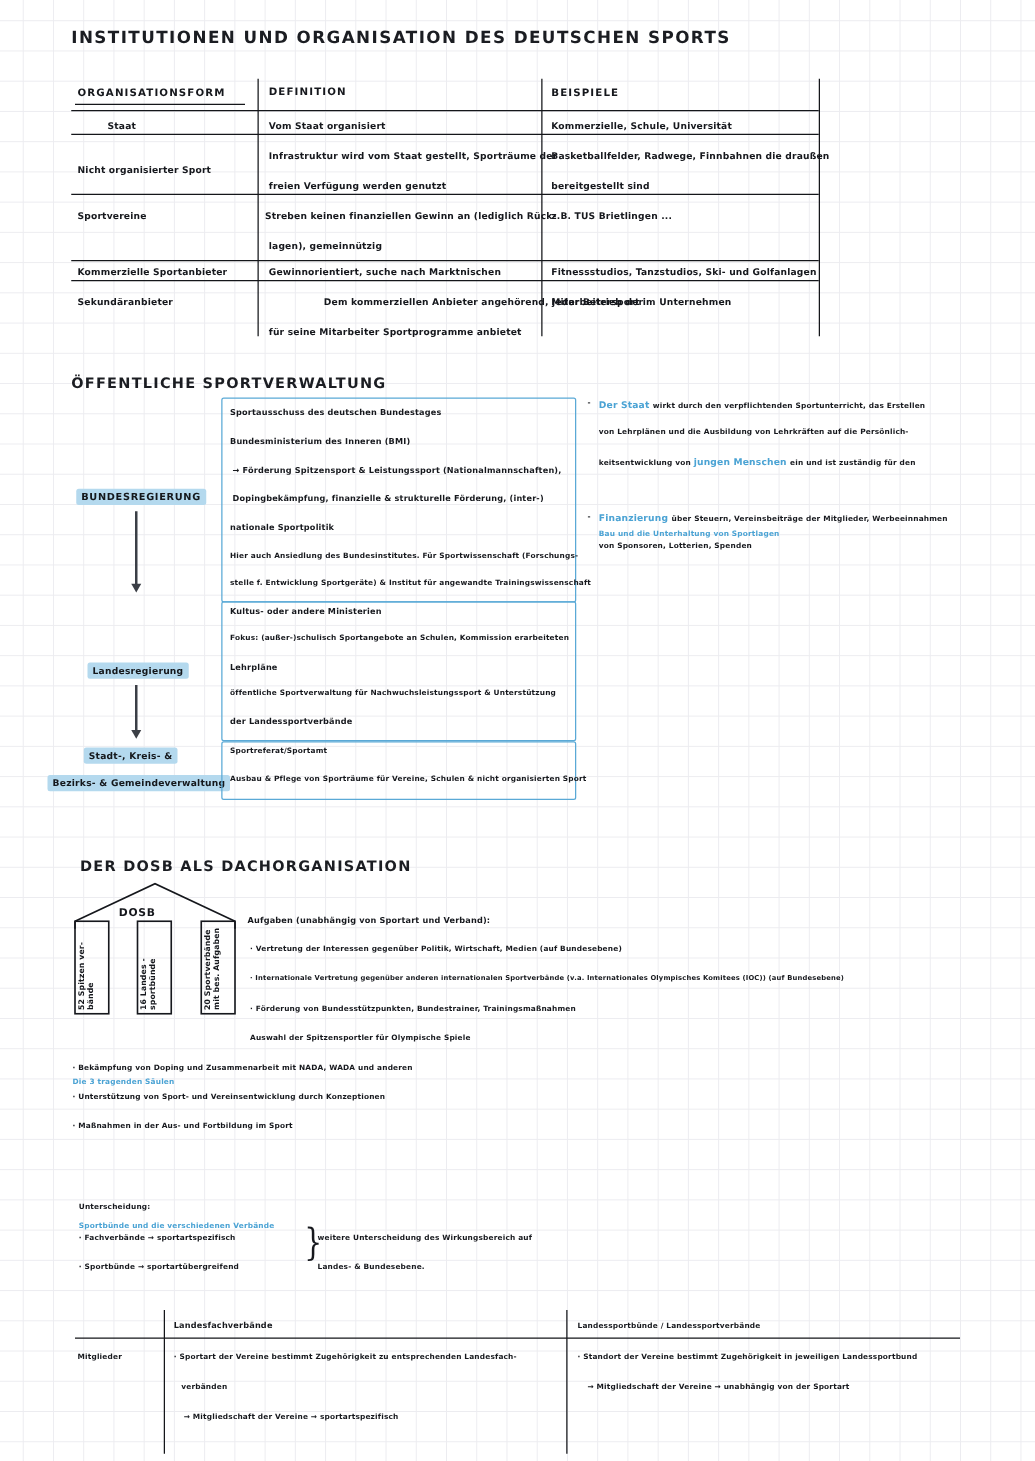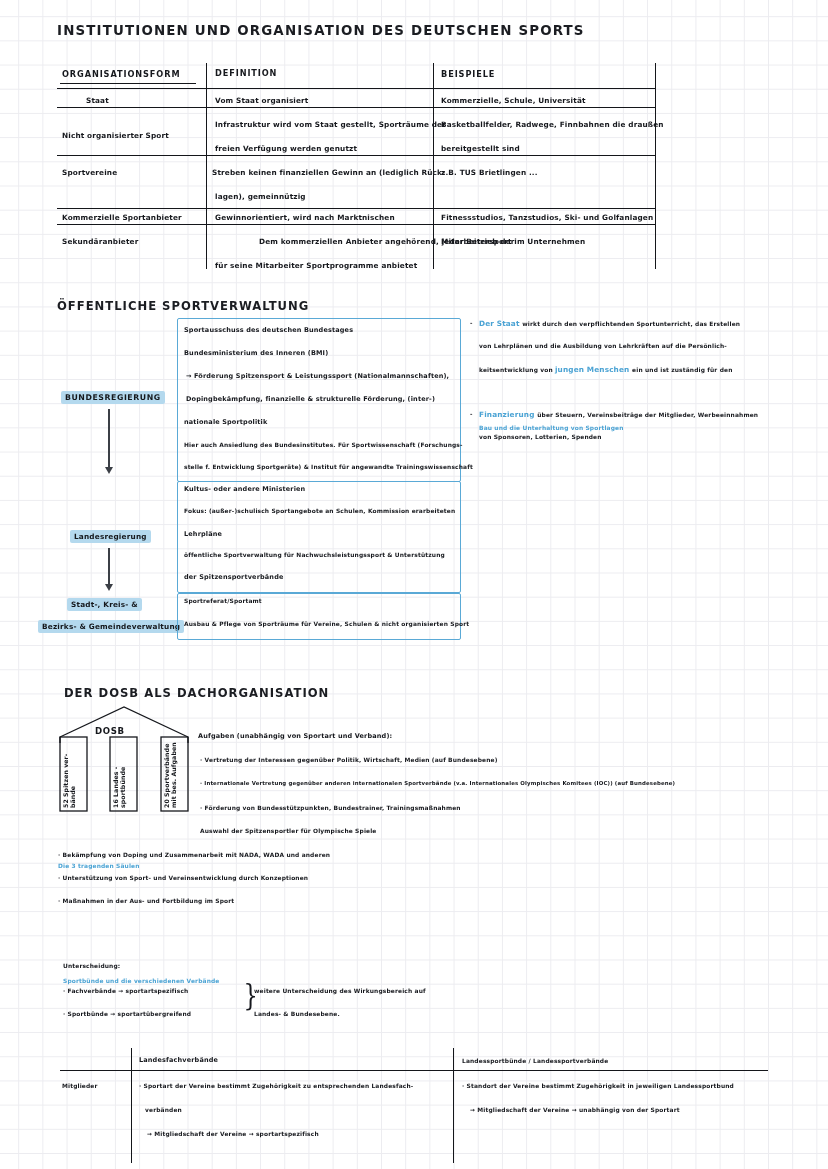--- a/index.html
+++ b/index.html
@@ -177,21 +177,21 @@
   <div class="hw" style="left:441px; top:145px;">bereitgestellt sind</div>
   <div class="hline" style="left:57px; top:155px; width:598px;"></div>
 
   <div class="hw" style="left:62px; top:169px;">Sportvereine</div>
   <div class="hw" style="left:212px; top:169px;">Streben keinen finanziellen Gewinn an (lediglich Rück-</div>
   <div class="hw" style="left:215px; top:193px;">lagen), gemeinnützig</div>
   <div class="hw" style="left:441px; top:169px;">z.B. TUS Brietlingen ...</div>
   <div class="hline" style="left:57px; top:208px; width:598px;"></div>
 
   <div class="hw" style="left:62px; top:214px;text-align:right;">Kommerzielle Sportanbieter</div>
-  <div class="hw" style="left:215px; top:214px;">Gewinnorientiert, wird nach Marktnischen</div>
+  <div class="hw" style="left:215px; top:214px;">Gewinnorientiert, suche nach Marktnischen</div>
   <div class="hw" style="left:441px; top:214px;">Fitnessstudios, Tanzstudios, Ski- und Golfanlagen</div>
   <div class="hline" style="left:57px; top:224px; width:598px;"></div>
 
   <div class="hw" style="left:62px; top:238px;">Sekundäranbieter</div>
   <div class="hw" style="left:215px; top:238px;margin-left:44px;">Dem kommerziellen Anbieter angehörend, jeder Betrieb der</div>
   <div class="hw" style="left:215px; top:262px;">für seine Mitarbeiter Sportprogramme anbietet</div>
   <div class="hw" style="left:441px; top:238px;">Mitarbeitersport im Unternehmen</div>
 
   <div class="h-sec" style="left:57px; top:299px;">ÖFFENTLICHE SPORTVERWALTUNG</div>
 
@@ -213,21 +213,21 @@
   <div class="hw sm" style="left:186px; top:396px;">Dopingbekämpfung, finanzielle &amp; strukturelle Förderung, (inter-)</div>
   <div class="hw sm" style="left:184px; top:419px;">nationale Sportpolitik</div>
   <div class="hw xs" style="left:184px; top:442px;">Hier auch Ansiedlung des Bundesinstitutes. Für Sportwissenschaft (Forschungs-</div>
   <div class="hw xs" style="left:184px; top:464px;">stelle f. Entwicklung Sportgeräte) &amp; Institut für angewandte Trainingswissenschaft</div>
 
   <div class="bluebox" style="left:177px; top:481px; width:282px; height:110px;"></div>
   <div class="hw sm" style="left:184px; top:486px;">Kultus- oder andere Ministerien</div>
   <div class="hw xs" style="left:184px; top:508px;">Fokus: (außer-)schulisch Sportangebote an Schulen, Kommission erarbeiteten</div>
   <div class="hw sm" style="left:184px; top:531px;">Lehrpläne</div>
   <div class="hw xs" style="left:184px; top:552px;">öffentliche Sportverwaltung für Nachwuchsleistungssport &amp; Unterstützung</div>
-  <div class="hw sm" style="left:184px; top:574px;">der Spitzensportverbände</div>
+  <div class="hw sm" style="left:184px; top:574px;">der Landessportverbände</div>
 
   <div class="bluebox" style="left:177px; top:593px; width:282px; height:45px;"></div>
   <div class="hw xs" style="left:184px; top:598px;">Sportreferat/Sportamt</div>
   <div class="hw xs" style="left:184px; top:621px;">Ausbau &amp; Pflege von Sporträume für Vereine, Schulen &amp; nicht organisierten Sport</div>
 
   <div class="hw xs" style="left:470px; top:320px;">-</div>
   <div class="hw xs" style="left:479px; top:320px;"><span class="hw blue" style="position:static;">Der Staat </span><span style="position:static;">wirkt durch den verpflichtenden Sportunterricht, das Erstellen</span></div>
   <div class="hw xs" style="left:479px; top:343px;">von Lehrplänen und die Ausbildung von Lehrkräften auf die Persönlich-</div>
   <div class="hw xs" style="left:479px; top:366px;"><span style="position:static;">keitsentwicklung von </span><span class="hw blue" style="position:static;">jungen Menschen </span><span style="position:static;">ein und ist zuständig für den</span></div>
   <div class="hw xs blue" style="left:479px; top:389px;">Bau und die Unterhaltung von Sportlagen</div>

